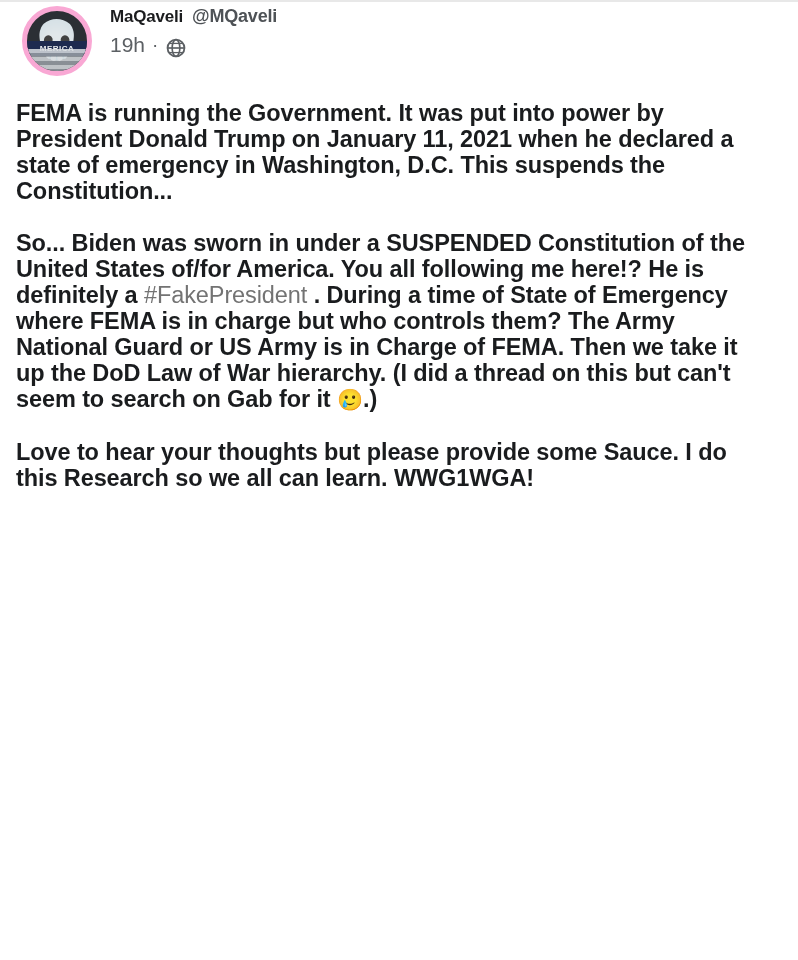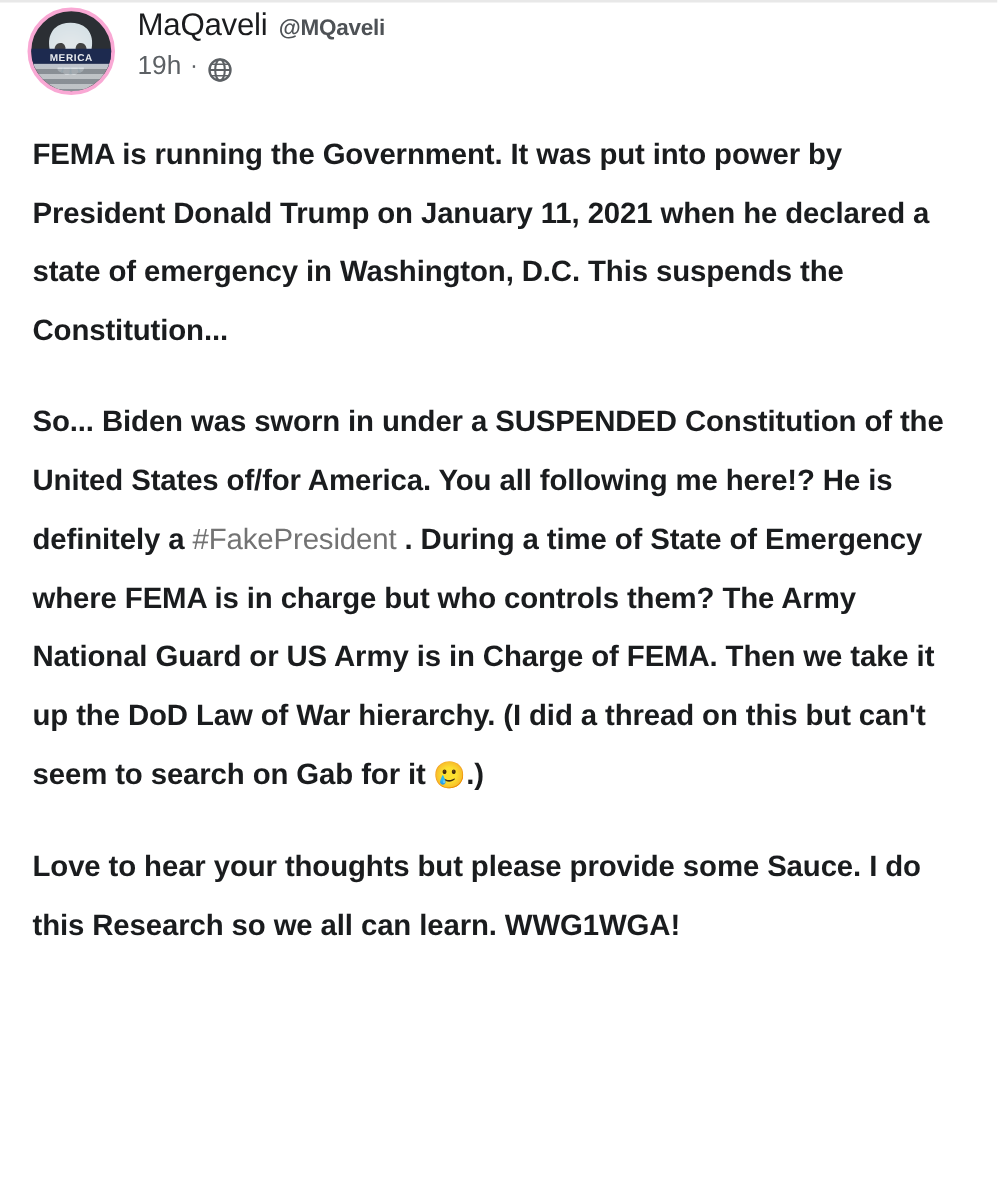--- a/index.html
+++ b/index.html
@@ -30,21 +30,21 @@
     display: flex;
     align-items: flex-start;
     padding: 4px 0 0 22px;
     height: 86px;
   }
   .avatar {
     width: 70px;
     height: 70px;
     border-radius: 50%;
     background: #2b2f34;
-    border: 3px solid #f9a8d4;
+    border: 5px solid #f9a8d4;
     position: relative;
     overflow: hidden;
     flex: 0 0 auto;
     margin-top: 2px;
   }
   .avatar .skull {
     position: absolute;
     left: 50%;
     top: 50%;
     transform: translate(-50%, -52%);
@@ -87,22 +87,22 @@
     display: flex;
     flex-direction: column;
     gap: 6px;
   }
   .name-row {
     display: flex;
     align-items: baseline;
     gap: 9px;
   }
   .display-name {
-    font-size: 25px;
-    font-weight: normal;
+    font-size: 17px;
+    font-weight: bold;
     color: #1b1c1e;
     letter-spacing: -0.2px;
   }
   .handle {
     font-size: 18px;
     font-weight: bold;
     color: #4e5256;
     letter-spacing: -0.2px;
   }
   .meta-row {
@@ -114,23 +114,23 @@
   }
   .meta-dot { font-size: 19px; color: #5c6064; }
   .globe-icon {
     width: 22px;
     height: 22px;
     display: inline-block;
     position: relative;
     top: 3px;
   }
   .post-body {
-    padding: 14px 26px 0 26px;
+    padding: 14px 26px 0 16px;
     font-size: 23.5px;
-    line-height: 47px;
+    line-height: 26px;
     color: #1a1c1e;
     font-weight: bold;
     letter-spacing: -0.1px;
   }
   .para { margin: 0 0 26px 0; }
   .para:last-child { margin-bottom: 8px; }
   .hashtag { color: #737373; font-weight: normal; }
   .emoji { font-size: 21px; }
 </style>
 </head>

